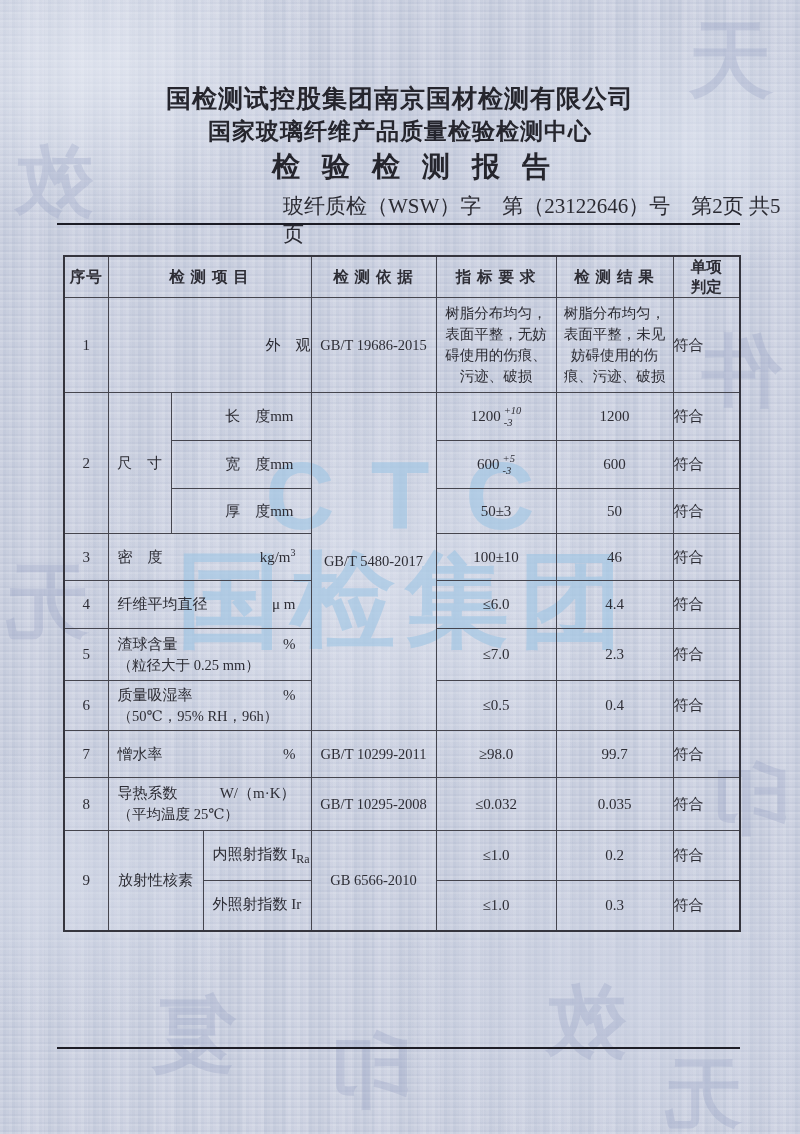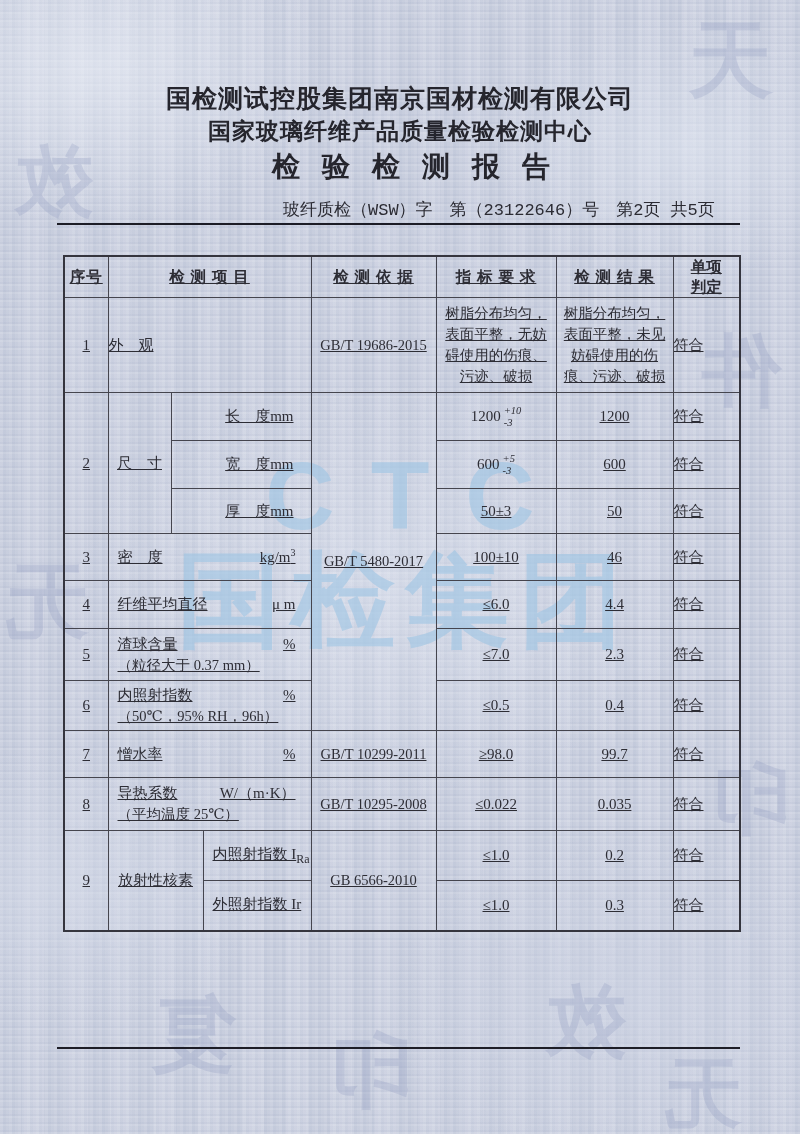--- a/index.html
+++ b/index.html
@@ -33,42 +33,42 @@
     font-weight:bold;user-select:none;
   }
   .wm-1{font-size:96px;line-height:1.0;letter-spacing:36px;padding-left:36px;}
   .wm-2{font-size:104px;line-height:1.05;letter-spacing:10px;padding-left:10px;margin-top:2px;}
 
   .hdr{position:absolute;left:0;width:100%;text-align:center;z-index:2;
        font-family:"Liberation Sans","DejaVu Sans",sans-serif;color:#25252d;}
   .company1{top:82px;font-size:25px;font-weight:bold;letter-spacing:1px;}
   .company2{top:116px;font-size:23px;font-weight:bold;letter-spacing:1px;}
   .rpt-title{top:148px;font-size:28px;font-weight:bold;letter-spacing:22px;padding-left:22px;}
-  .report-no{position:absolute;left:283px;top:198px;z-index:2;font-size:17px;
-             font-family:Liberation Mono, monospace;color:#2b2b33;}
+  .report-no{position:absolute;left:283px;top:192px;z-index:2;font-size:21px;
+             font-family:Liberation Serif, serif;color:#2b2b33;}
   .rule{position:absolute;left:57px;width:683px;height:2px;background:#1d1d26;z-index:2;}
   .rule-top{top:223px;}
   .rule-bottom{top:1047px;}
 
   table.report{
     position:absolute;left:63px;top:255px;width:676px;z-index:2;
     border-collapse:collapse;table-layout:fixed;
     background:transparent;
   }
   table.report,
   table.report th,
   table.report td{border:1px solid #45454e;}
-  table.report{border:2px solid #35353e;text-decoration:underline;}
+  table.report{border:2px solid #35353e;}
   th,td{padding:0;vertical-align:middle;overflow:hidden;}
   th{font-size:15.5px;font-weight:bold;letter-spacing:1px;text-align:center;}
   td{font-size:15px;}
   .th-verdict{padding:0 14px;line-height:1.3;letter-spacing:0;}
   .c{text-align:center;}
   .no{text-align:center;}
-  .item-left{text-align:left;}
+  .item-left{text-align:right;}
   .flex-line{display:flex;justify-content:space-between;align-items:baseline;padding:0 15px 0 9px;}
   .flex-line.sub2{padding:0 17px 0 8px;justify-content:flex-end;}
   .note-line{text-align:left;padding:2px 0 0 9px;font-size:14.5px;}
   .basis{text-align:center;font-size:14.5px;}
   .wrap-cell{text-align:center;line-height:21px;font-size:14.5px;padding:2px 6px;}
   .verdict{text-align:left;}
   .tol{display:inline-flex;align-items:center;}
   .tol .stack{display:inline-flex;flex-direction:column;margin-left:3px;
               font-size:10.5px;line-height:1.1;text-align:left;font-style:normal;}
   sup.u{font-size:10px;}
@@ -217,32 +217,32 @@
       <td class="verdict">符合</td>
     </tr>
 
     <tr class="h-r5">
       <td class="no">5</td>
       <td colspan="3">
         <div class="flex-line">
           <span>渣球含量</span>
           <span>%</span>
         </div>
-        <div class="note-line">（粒径大于 0.37 mm）</div>
+        <div class="note-line">（粒径大于 0.25 mm）</div>
       </td>
       <td class="c">≤7.0</td>
       <td class="c">2.3</td>
       <td class="verdict">符合</td>
     </tr>
 
     <tr class="h-r6">
       <td class="no">6</td>
       <td colspan="3">
         <div class="flex-line">
-          <span>内照射指数</span>
+          <span>质量吸湿率</span>
           <span>%</span>
         </div>
         <div class="note-line">（50℃，95% RH，96h）</div>
       </td>
       <td class="c">≤0.5</td>
       <td class="c">0.4</td>
       <td class="verdict">符合</td>
     </tr>
 
     <tr class="h-r7">
@@ -262,21 +262,21 @@
     <tr class="h-r8">
       <td class="no">8</td>
       <td colspan="3">
         <div class="flex-line">
           <span>导热系数</span>
           <span>W/（m·K）</span>
         </div>
         <div class="note-line">（平均温度 25℃）</div>
       </td>
       <td class="basis">GB/T 10295-2008</td>
-      <td class="c">≤0.022</td>
+      <td class="c">≤0.032</td>
       <td class="c">0.035</td>
       <td class="verdict">符合</td>
     </tr>
 
     <tr class="h-r9a">
       <td class="no" rowspan="2">9</td>
       <td colspan="2" rowspan="2" class="c">放射性核素</td>
       <td class="subcell-left">
         <span>内照射指数 I</span><sub class="s">Ra</sub>
       </td>

